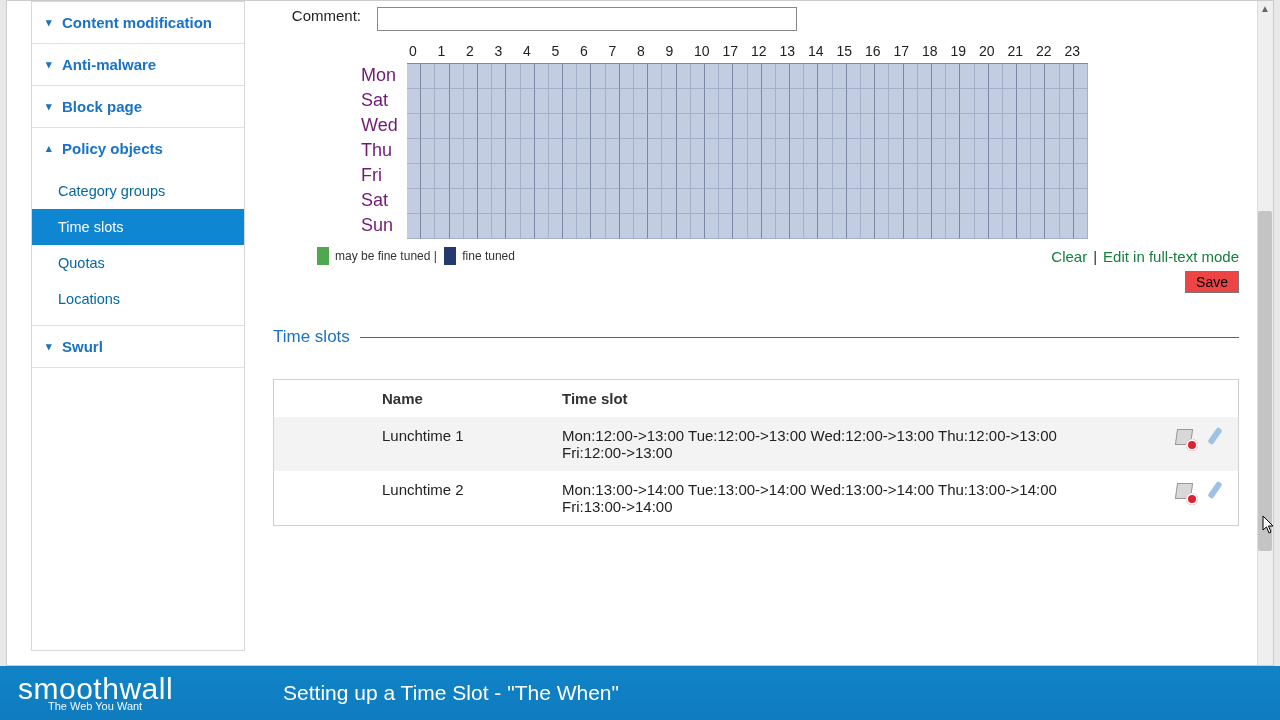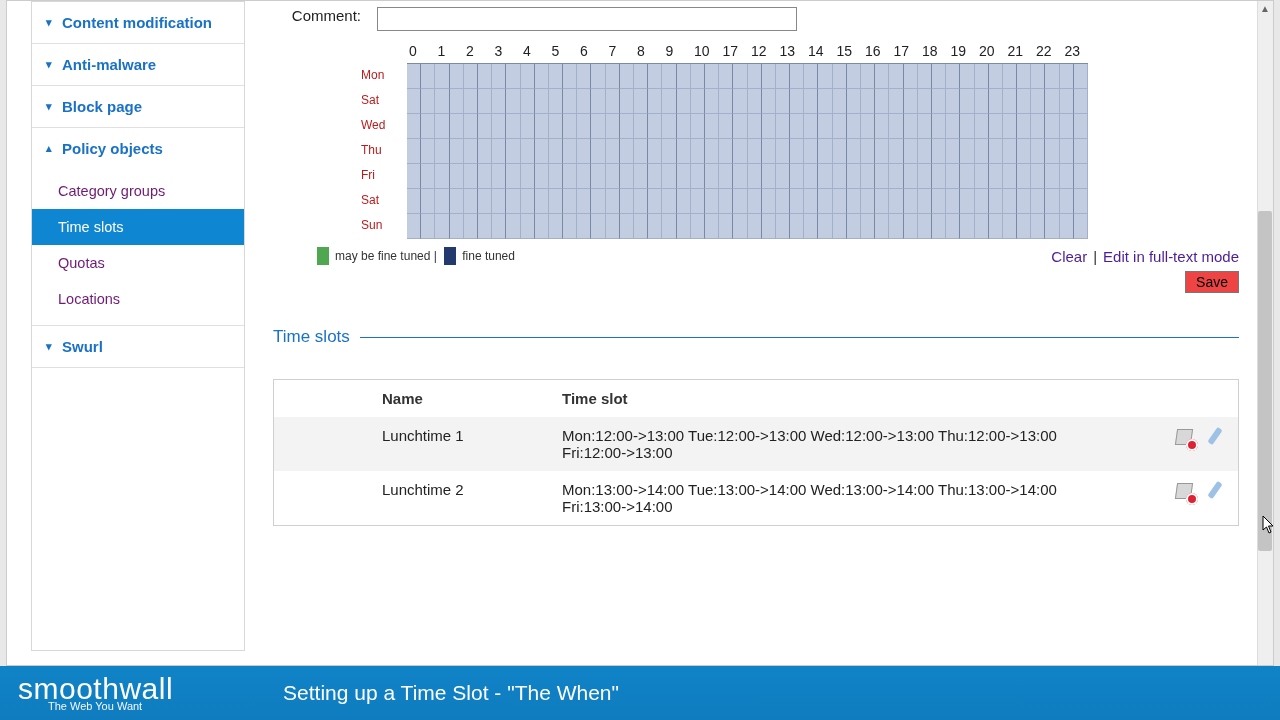--- a/index.html
+++ b/index.html
@@ -3,44 +3,44 @@
 <meta charset="utf-8">
 <style>
   * { box-sizing: border-box; margin: 0; padding: 0; }
   body { font-family: Arial, Helvetica, sans-serif; font-size: 14px; color: #333; background: #e8e8e8; width: 1280px; height: 720px; overflow: hidden; position: relative; }
   .viewport { position: absolute; left: 6px; top: 0; right: 6px; bottom: 54px; background: #fff; border: 1px solid #ccc; display: flex; }
   .sidebar { width: 214px; background: #fff; border: 1px solid #d8d8d8; margin: 0 0 0 24px; flex-shrink: 0; height: 650px;}
   .side-group { border-bottom: 1px solid #e0e0e0; }
   .side-header { display: flex; align-items: center; gap: 6px; padding: 12px 10px 12px 14px; font-size: 15px; font-weight: bold; color: #1a72c6; cursor: pointer; }
   .side-header .caret { width: 10px; font-size: 11px; color: #1a72c6; }
   .side-sub { padding: 4px 0 8px 0; }
-  .side-item { padding: 10px 10px 10px 26px; color: #701a75; font-size: 14.5px; cursor: pointer; }
+  .side-item { padding: 10px 10px 10px 26px; color: #0369a1; font-size: 14.5px; cursor: pointer; }
   .side-item.active { background: #0f86d2; color: #fff; }
   .content { flex: 1; padding: 6px 34px 10px 28px; position: relative; overflow: hidden; }
   .form-row { display: flex; align-items: flex-start; margin-bottom: 12px; gap: 8px; }
   .form-row .lbl { width: 88px; text-align: right; margin-right: 8px; color: #222; font-size: 15px; }
   .comment-input { width: 420px; height: 24px; border: 1px solid #888; padding: 2px 4px; }
   .grid-wrap { margin-left: 88px; margin-top: 4px; }
   .grid-hours { display: flex; height: 20px; }
   .day-label-col { width: 46px; }
   .hour-cell-hdr { font-size: 14px; width: 28.5px; text-align: left; color: #222; padding-left: 2px; }
   .grid-body { display: flex; }
   .days-col { width: 46px; }
-  .day-lbl { height: 25px; line-height: 25px; font-size: 12px; color: #b91c1c; }
+  .day-lbl { height: 25px; line-height: 25px; font-size: 18px; color: #701a75; }
   .grid-cells { display: flex; flex-direction: column; border-top: 1px solid #7a8aa8; }
   .grid-row { display: flex; height: 25px; }
   .gc { width: 14.2px; height: 25px; background: #c3cde2; border-right: 1px solid #a4afc9; border-bottom: 1px solid #a4afc9; }
   .gc:nth-child(odd){border-right:1px solid #7b88a5}
   .legend-row { display: flex; align-items: center; justify-content: space-between; margin-top: 8px; margin-left: 40px;}
   .legend-left { display: flex; align-items: center; font-size: 12px; }
   .chip { width: 12px; height: 18px; display: inline-block; margin: 0 6px 0 4px; }
   .chip.green { background: #4fa84f; }
   .chip.dark { background: #243a6e; }
   .legend-right { display: flex; align-items: center; gap: 6px; font-size: 15px; }
-  .legend-right a { color: #4c1d95; cursor: pointer; }
+  .legend-right a { color: #15803d; cursor: pointer; }
   .save-wrap { text-align: right; margin-top: 6px; }
   .save-btn { padding: 2px 10px; border: 1px solid #777; background: #ef4444; font-size: 14px; cursor: pointer; }
   .section-title { color: #1a72c6; font-size: 17px; margin-top: 34px; display: flex; align-items: center; gap: 10px; }
   .section-title .line { flex: 1; border-bottom: 1px solid #1a72c6; height: 0; }
   .table-box { border: 1px solid #cfcfcf; margin-top: 32px; }
   .tbl { width: 100%; border-collapse: collapse; }
   .tbl th { text-align: left; font-size: 15px; font-weight: bold; padding: 10px 8px; }
   .tbl td { padding: 10px 8px; font-size: 15px; vertical-align: top; color: #222; }
   .tbl tr.rowA { background: #f3f3f3; }
   .col-spacer { width: 100px; }

